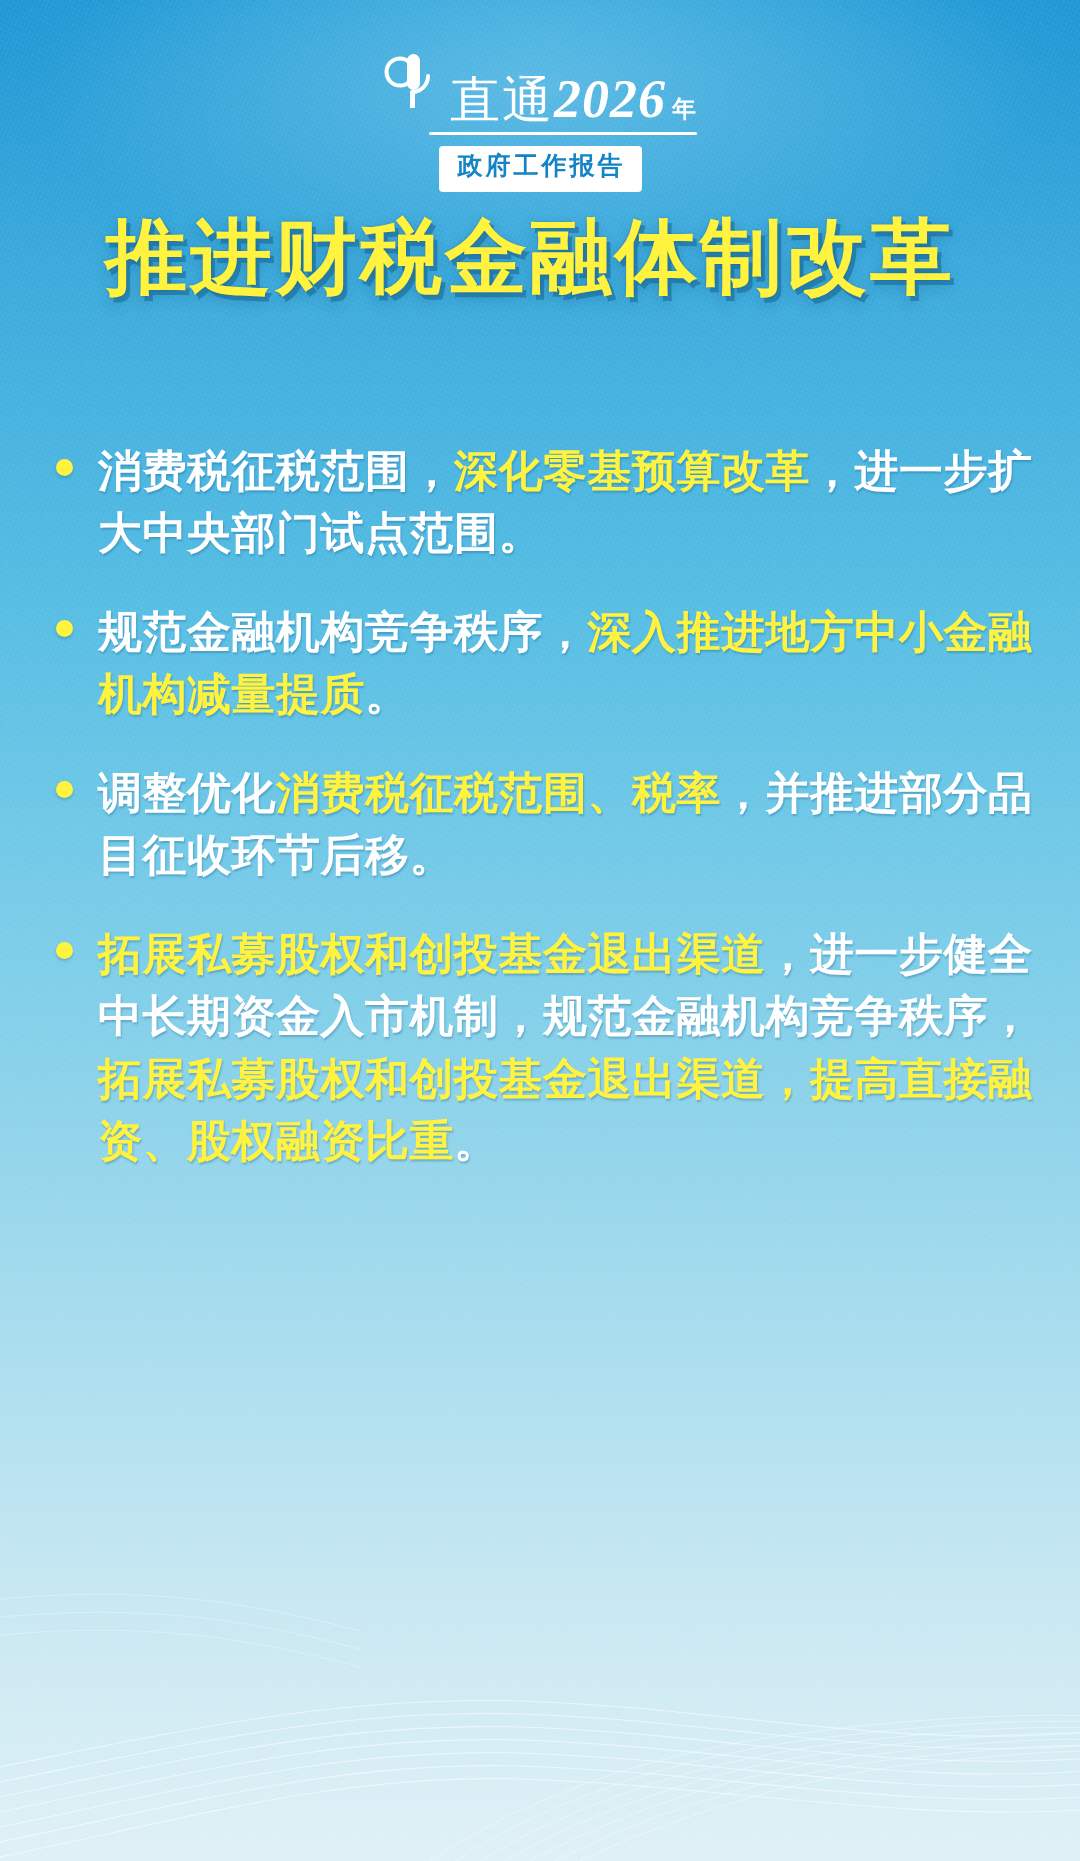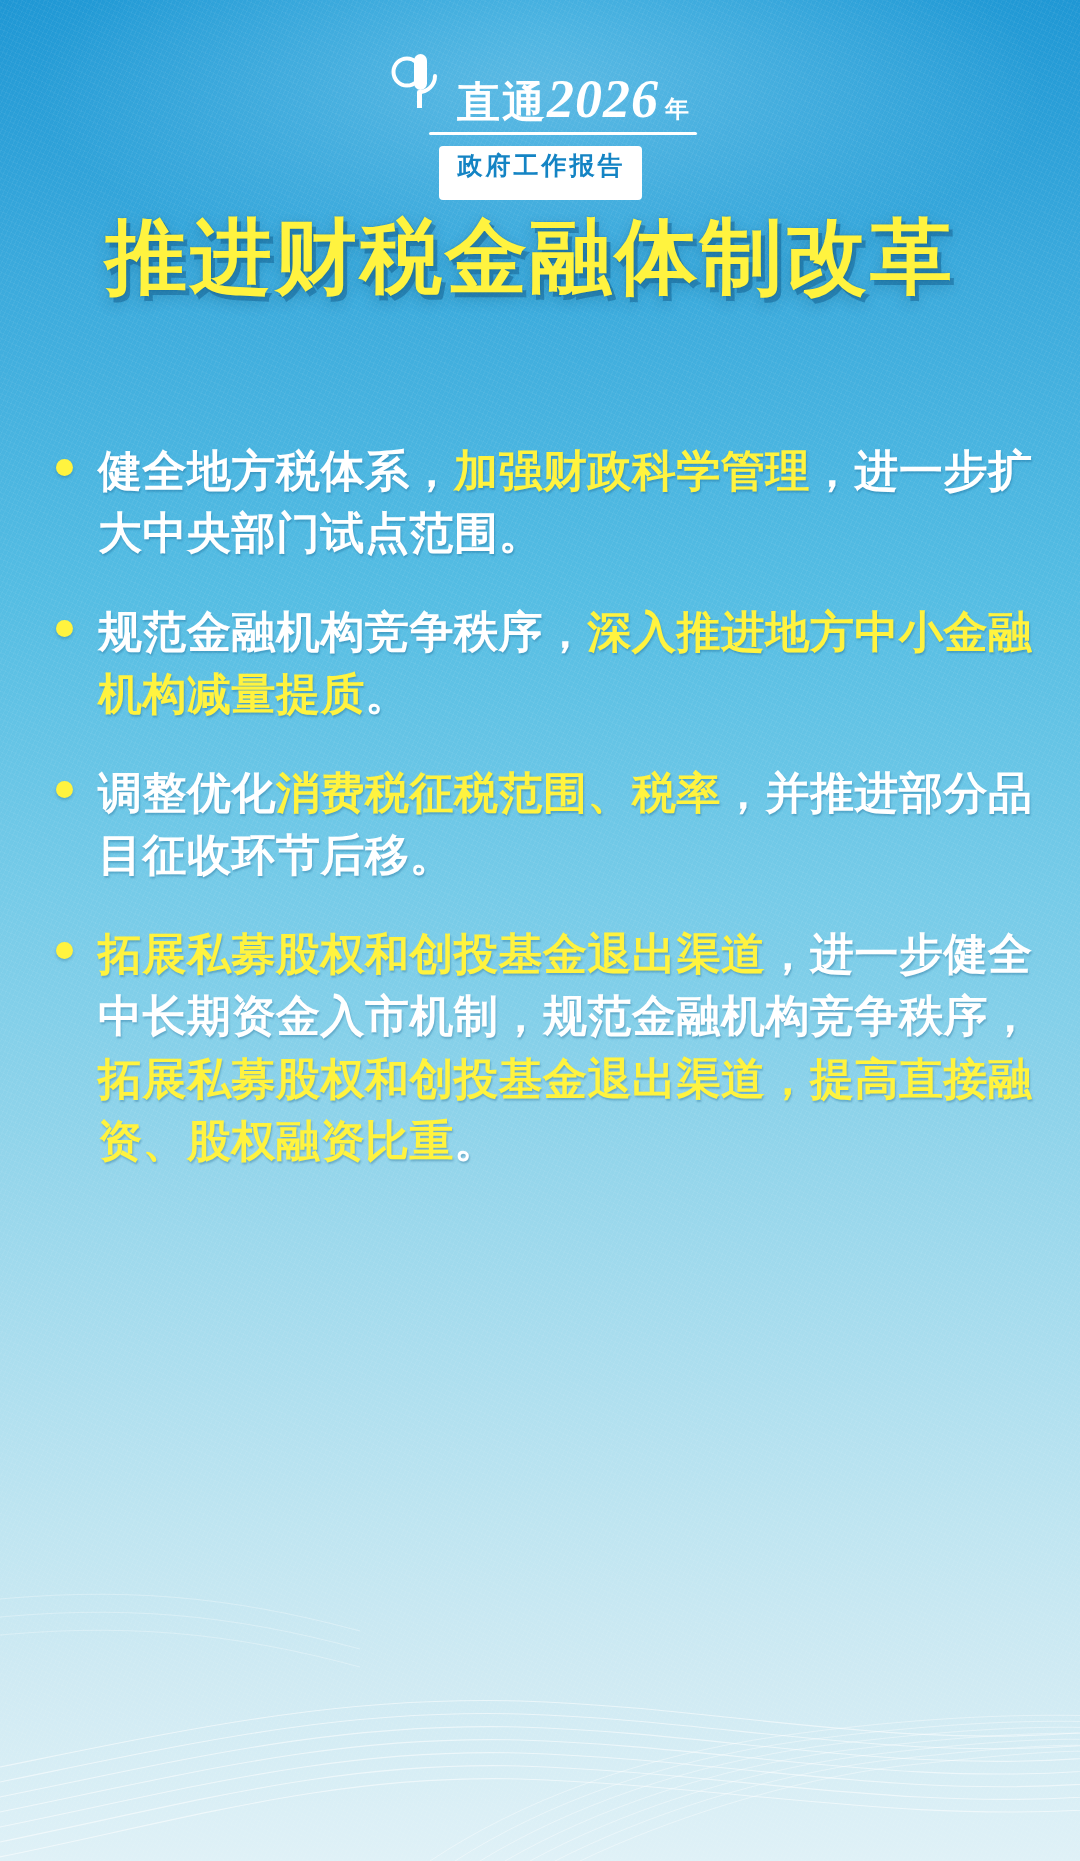--- a/index.html
+++ b/index.html
@@ -69,22 +69,22 @@
     height: 78px;
     position: relative;
     flex: 0 0 auto;
   }
   .logo-text {
     display: flex;
     align-items: baseline;
     color: #ffffff;
   }
   .logo-zhitong {
-    font-size: 43px;
-    font-weight: 700;
+    font-size: 50px;
+    font-weight: 400;
     letter-spacing: 2px;
     line-height: 1;
     font-family: "Liberation Serif", "DejaVu Serif", serif;
   }
   .logo-year {
     font-size: 54px;
     font-weight: 700;
     font-style: italic;
     line-height: 1;
     letter-spacing: 1px;
@@ -104,21 +104,21 @@
     margin-left: 46px;
     border-radius: 2px;
   }
   .logo-badge {
     margin-top: 11px;
     background: #ffffff;
     color: #1484c4;
     font-size: 25px;
     font-weight: 700;
     letter-spacing: 3px;
-    padding: 7px 16px 22px 19px;
+    padding: 7px 16px 14px 19px;
     border-radius: 4px;
     line-height: 1;
   }
 
   
   .title {
     position: absolute;
     top: 212px;
     left: 0;
     width: 1060px;
@@ -220,21 +220,21 @@
     </div>
     <div class="logo-underline"></div>
     <div class="logo-badge">政府工作报告</div>
   </div>
 
   <div class="title">推进财税金融体制改革</div>
 
   <div class="list">
       <div class="item">
         <span class="dot"></span>
-        <div class="item-text"><span>健全地方税体系，</span><span class="hl">加强财政科学管理</span><span>，进一步扩大中央部门试点范围。</span></div>
+        <div class="item-text"><span>消费税征税范围，</span><span class="hl">深化零基预算改革</span><span>，进一步扩大中央部门试点范围。</span></div>
       </div>
       <div class="item">
         <span class="dot"></span>
         <div class="item-text"><span>规范金融机构竞争秩序，</span><span class="hl">深入推进地方中小金融机构减量提质</span><span>。</span></div>
       </div>
       <div class="item">
         <span class="dot"></span>
         <div class="item-text"><span>调整优化</span><span class="hl">消费税征税范围、税率</span><span>，并推进部分品目征收环节后移。</span></div>
       </div>
       <div class="item">

